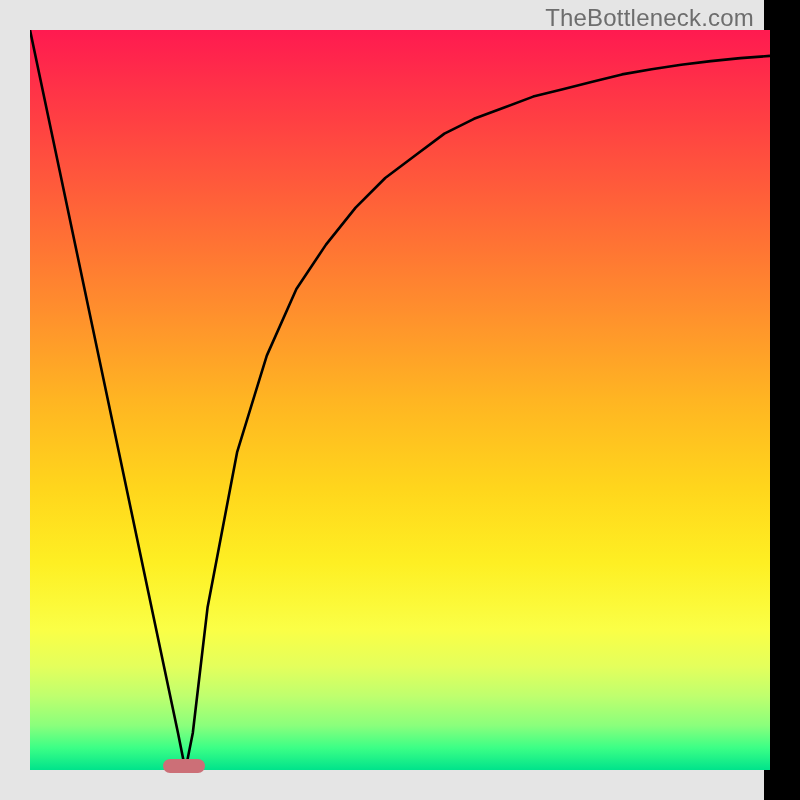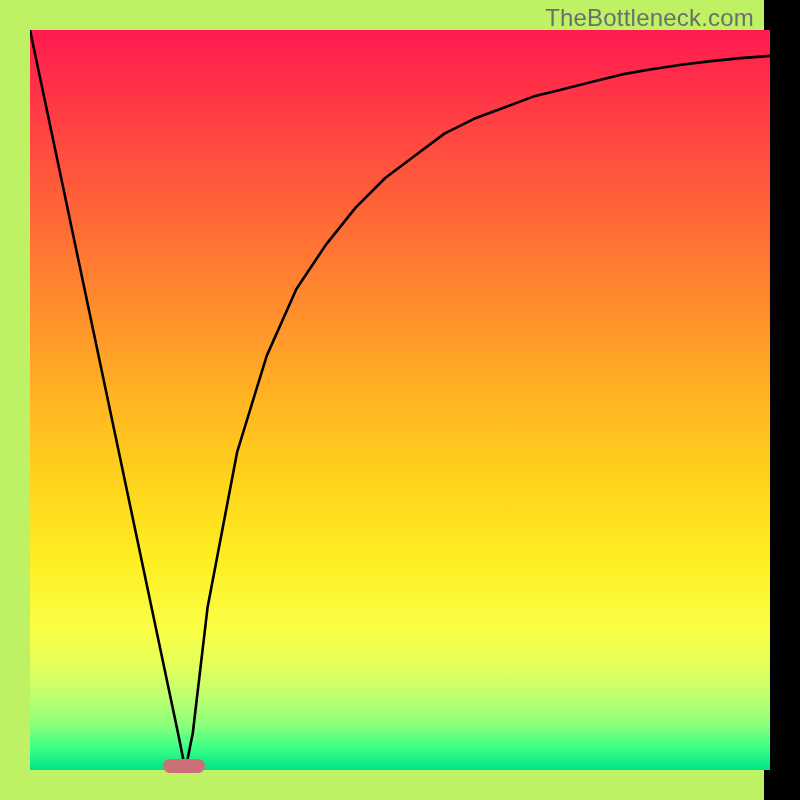--- a/index.html
+++ b/index.html
@@ -8,21 +8,21 @@
     width: 800px;
     height: 800px;
     background: #000000;
     font-family: Arial, Helvetica, sans-serif;
     overflow: hidden;
   }
   .frame {
     position: relative;
     width: 764px;
     height: 800px;
-    background: #bef264;
+    background: #e5e5e5;
   }
   .watermark {
     position: absolute;
     top: 4px;
     right: 10px;
     color: #6d6d6d;
     font-size: 24px;
     font-weight: 500;
     letter-spacing: 0.2px;
     z-index: 10;

